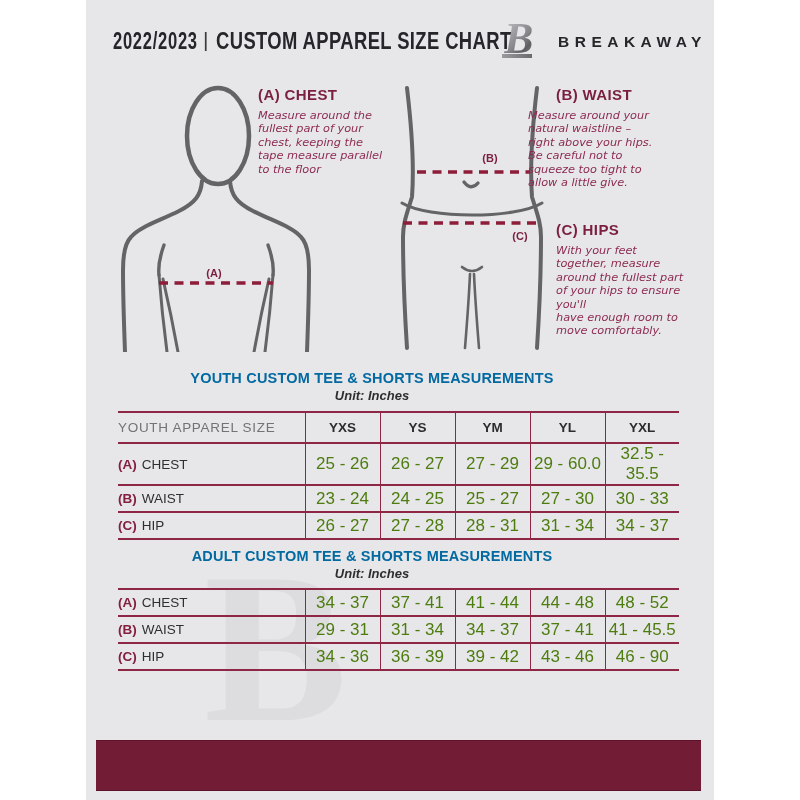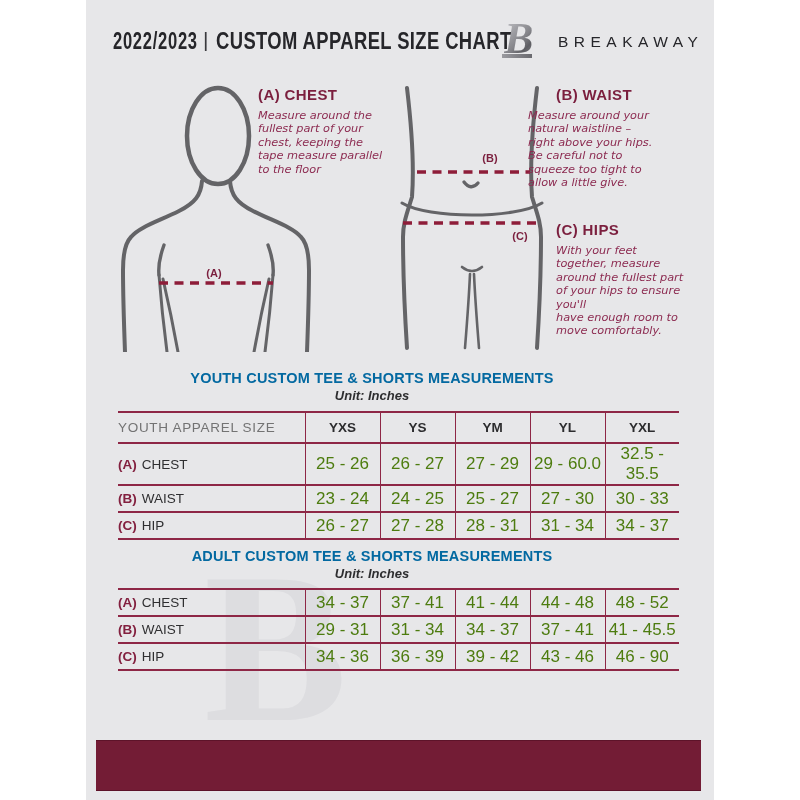--- a/index.html
+++ b/index.html
@@ -36,21 +36,21 @@
     background:linear-gradient(135deg,#c9c9cd 0%,#85858a 45%,#5e5e63 60%,#b0b0b5 100%);
     -webkit-background-clip:text; background-clip:text; color:transparent;
     display:block;
   }
   .logo-bar {
     position:absolute; left:-2px; bottom:6px; width:30px; height:4px;
     background:linear-gradient(90deg,#9a9a9f,#6a6a6f);
   }
   .hdr-brand {
     left:472px; top:33px;
-    font-size:15.5px; font-weight:normal; letter-spacing:5.5px; color:#26262a;
+    font-size:15.5px; font-weight:bold; letter-spacing:5.5px; color:#26262a;
   }
 
   
   .instr-heading {
     position:absolute;
     font-size:15px; font-weight:800; letter-spacing:0.4px;
     color:#7b1f3e;
   }
   .instr-body {
     position:absolute;

